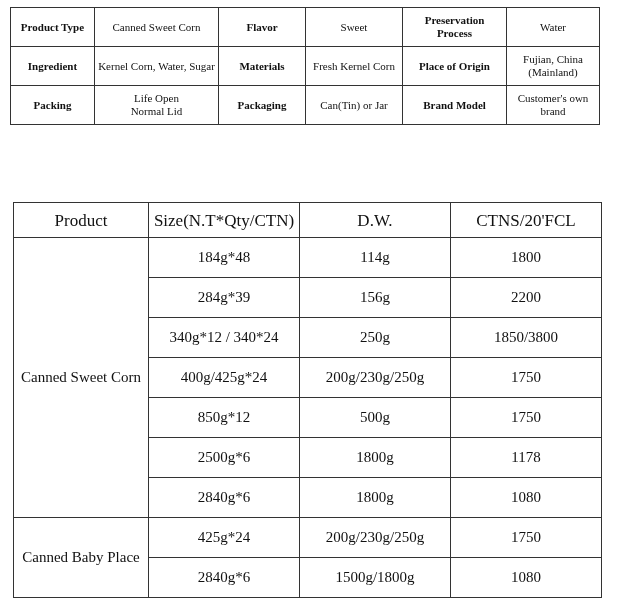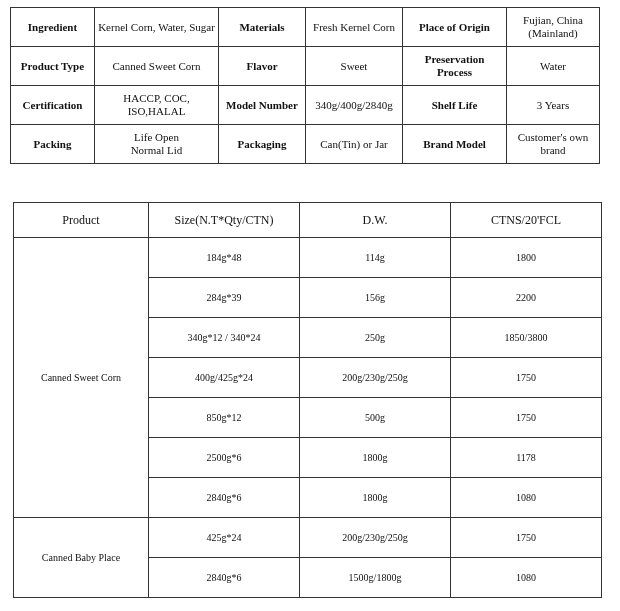--- a/index.html
+++ b/index.html
@@ -5,62 +5,53 @@
     html, body { margin: 0; padding: 0; background: #ffffff; }
     body { width: 620px; height: 611px; position: relative; overflow: hidden;
            font-family: "Liberation Serif", serif; color: #111; }
     table { border-collapse: collapse; position: absolute; table-layout: fixed; }
     td, th { border: 1px solid #333; text-align: center; vertical-align: middle;
              font-size: 11px; line-height: 13px; padding: 0 3px; font-weight: normal; }
     #spec-table { left: 10px; top: 7px; width: 589px; }
     #spec-table td { height: 38px; }
     #spec-table td.lbl { font-weight: bold; }
     #size-table { left: 13px; top: 202px; width: 585px; }
-    #size-table th { height: 34px; font-size: 12px; }
-    #size-table td { height: 39px; font-size: 10px; }
+    #size-table th { height: 34px; font-size: 17px; }
+    #size-table td { height: 39px; font-size: 15px; }
     .multiline { white-space: pre-line; }
   </style>
 </head>
 <body>
 
 <table id="spec-table">
   <colgroup>
     <col style="width:84px">
       <col style="width:124px">
       <col style="width:87px">
     <col style="width:97px">
       <col style="width:104px">
       <col style="width:93px">
   </colgroup>
   <tbody>
     <tr>
-      <td class="lbl">Ingredient</td>
-      <td class="multiline">Kernel Corn, Water, Sugar</td>
-      <td class="lbl">Materials</td>
-      <td class="multiline">Fresh Kernel Corn</td>
-      <td class="lbl">Place of Origin</td>
-      <td class="multiline">Fujian, China
-(Mainland)</td>
-    </tr>
-    <tr>
       <td class="lbl">Product Type</td>
       <td class="multiline">Canned Sweet Corn</td>
       <td class="lbl">Flavor</td>
       <td class="multiline">Sweet</td>
       <td class="lbl">Preservation Process</td>
       <td class="multiline">Water</td>
     </tr>
     <tr>
-      <td class="lbl">Certification</td>
-      <td class="multiline">HACCP, COC,
-ISO,HALAL</td>
-      <td class="lbl">Model Number</td>
-      <td class="multiline">340g/400g/2840g</td>
-      <td class="lbl">Shelf Life</td>
-      <td class="multiline">3 Years</td>
+      <td class="lbl">Ingredient</td>
+      <td class="multiline">Kernel Corn, Water, Sugar</td>
+      <td class="lbl">Materials</td>
+      <td class="multiline">Fresh Kernel Corn</td>
+      <td class="lbl">Place of Origin</td>
+      <td class="multiline">Fujian, China
+(Mainland)</td>
     </tr>
     <tr>
       <td class="lbl">Packing</td>
       <td class="multiline">Life Open
 Normal Lid</td>
       <td class="lbl">Packaging</td>
       <td class="multiline">Can(Tin) or Jar</td>
       <td class="lbl">Brand Model</td>
       <td class="multiline">Customer's own
 brand</td>

